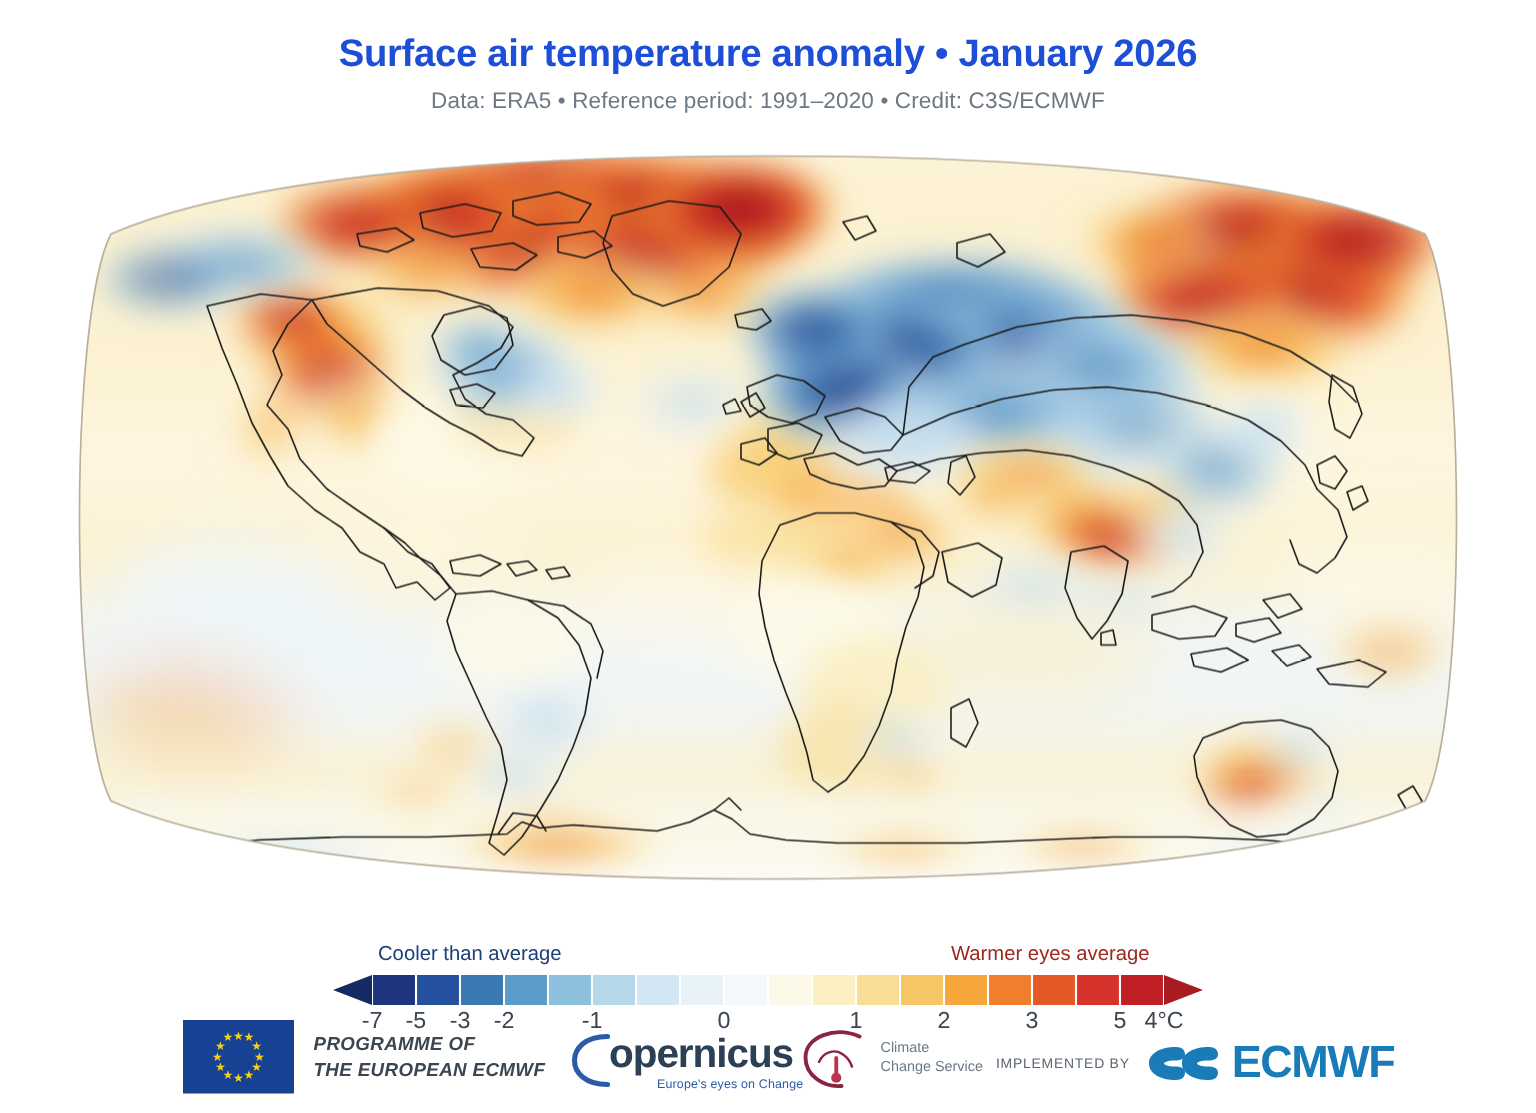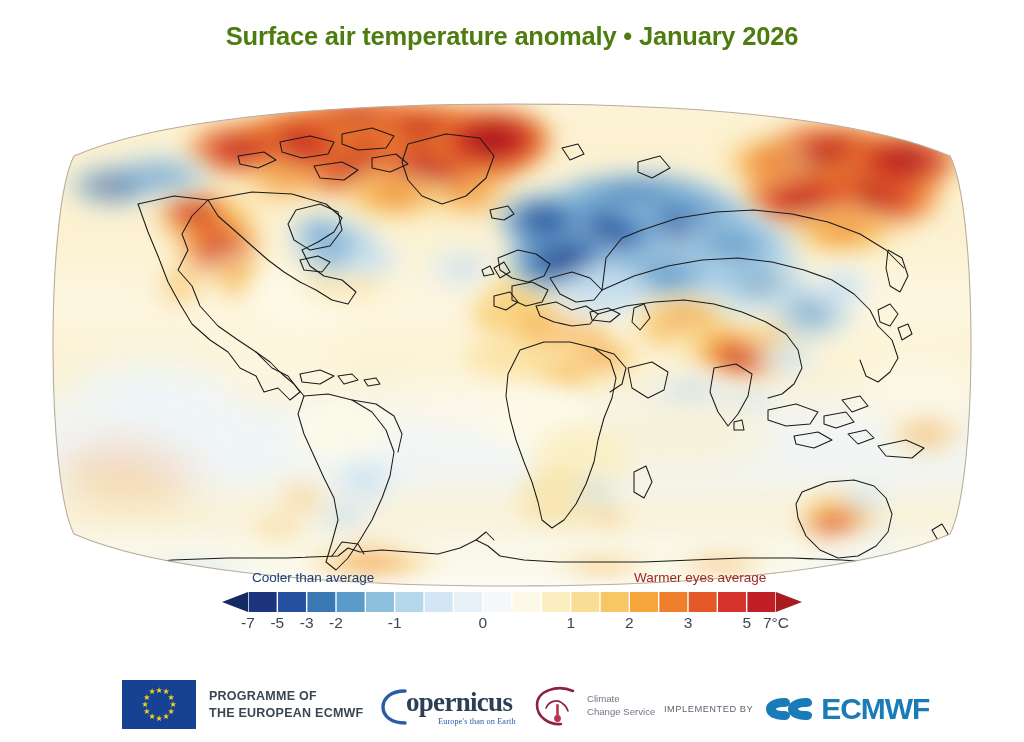--- a/index.html
+++ b/index.html
@@ -19,21 +19,21 @@
   
   #header {
     position: absolute;
     left: 0; top: 22px;
     width: 1024px;
     text-align: center;
   }
   #map-title {
     font-size: 25.5px;
     font-weight: bold;
-    color: #4d7c0f;
+    color: #1d4ed8;
     letter-spacing: -0.2px;
     line-height: 1.1;
   }
   #map-subtitle {
     margin-top: 9px;
     font-size: 15px;
     font-weight: normal;
     color: #6d7885;
     letter-spacing: 0.1px;
   }
@@ -42,21 +42,21 @@
   #map-figure {
     position: absolute;
     left: 42px; top: 100px;
     width: 940px; height: 490px;
   }
   #map-svg { display: block; width: 940px; height: 490px; }
 
   
   #colorbar-block {
     position: absolute;
-    left: 0; top: 570px;
+    left: 0; top: 628px;
     width: 915px; height: 75px;
   }
   #cb-label-cool, #cb-label-warm {
     position: absolute;
     top: 0;
     font-size: 13.5px;
     font-weight: normal;
   }
   #cb-label-cool { left: 252px; color: #1b3f76; }
   #cb-label-warm { left: 634px; color: #9c2820; }
@@ -105,24 +105,25 @@
     line-height: 8px;
     transform: translate(-50%, -50%);
   }
   #eu-text {
     margin-left: 13px;
     font-size: 12.5px;
     font-weight: bold;
     color: #3c4650;
     line-height: 1.32;
     letter-spacing: 0.25px;
-  }
-
-  
-  #copernicus-group { left: 378px; top: 10px; font-family: Liberation Serif, serif; }
+    font-style: italic;
+  }
+
+  
+  #copernicus-group { left: 378px; top: 10px; }
   #copernicus-mark { position: relative; width: 220px; height: 42px; }
   #cop-word {
     position: absolute;
     left: 28px; top: 1px;
     font-size: 27px;
     font-weight: bold;
     color: #2b3f55;
     letter-spacing: -0.7px;
   }
   #cop-tagline {
@@ -156,20 +157,21 @@
     color: #1a7bb9;
     letter-spacing: -1px;
     margin-left: 5px;
   }
 </style>
 </head>
 <body>
 
 <div id="header">
   <div id="map-title">Surface air temperature anomaly • January 2026</div>
+  <div id="map-subtitle">Data: ERA5 • Reference period: 1991–2020 • Credit: C3S/ECMWF</div>
 </div>
 
 <div id="map-figure">
 <svg id="map-svg" viewBox="0 0 940 490" xmlns="http://www.w3.org/2000/svg">
   <defs>
 
     <clipPath id="globeClip">
       <path d="M470,4
                C672,4 830,22 908,56
                C936,110 936,380 908,434
@@ -527,21 +529,21 @@
       <div class="tick" style="left: 26px;">-7</div>
       <div class="tick" style="left: 55.3px;">-5</div>
       <div class="tick" style="left: 84.7px;">-3</div>
       <div class="tick" style="left: 114px;">-2</div>
       <div class="tick" style="left: 172.7px;">-1</div>
       <div class="tick" style="left: 260.7px;">0</div>
       <div class="tick" style="left: 348.7px;">1</div>
       <div class="tick" style="left: 407.3px;">2</div>
       <div class="tick" style="left: 466px;">3</div>
       <div class="tick" style="left: 524.7px;">5</div>
-      <div class="tick" style="left: 554px;">7°C</div>
+      <div class="tick" style="left: 554px;">4°C</div>
     </div>
 </div>
 
 <div id="footer">
 
   <div class="logo-group" id="eu-logo-group">
     <div id="eu-flag">
         <span class="star" style="left: 37px; top: 10.5px;">★</span>
         <span class="star" style="left: 44px; top: 12.3756px;">★</span>
         <span class="star" style="left: 49.1244px; top: 17.5px;">★</span>
@@ -560,21 +562,21 @@
       <div>THE EUROPEAN ECMWF</div>
     </div>
   </div>
 
   <div class="logo-group" id="copernicus-group">
     <div id="copernicus-mark">
       <svg width="30" height="42" viewBox="0 0 30 42" xmlns="http://www.w3.org/2000/svg" style="position:absolute;left:0;top:0;">
         <path d="M27,5 C12,5 5,13 5,21 C5,29 12,37 27,37" fill="none" stroke="#2b5ba8" stroke-width="3.4" stroke-linecap="round"></path>
       </svg>
       <div id="cop-word">opernicus</div>
-      <div id="cop-tagline">Europe's than on Earth</div>
+      <div id="cop-tagline">Europe's eyes on Change</div>
     </div>
   </div>
 
   <div class="logo-group" id="ecmwf-group">
     <span id="implemented-by">IMPLEMENTED BY</span>
     <svg width="54" height="30" viewBox="0 0 54 30" xmlns="http://www.w3.org/2000/svg">
       <path d="M22,4 C12,4 4,8 4,15 C4,22 12,26 22,26 C26,26 28,24 28,21
                C28,18 25,17 21,17 C17,17 14,16 14,15 C14,14 17,13 21,13
                C25,13 28,12 28,9 C28,6 26,4 22,4 Z" fill="#1a7bb9"></path>
       <path d="M44,4 C34,4 26,8 26,15 C26,22 34,26 44,26 C48,26 50,24 50,21

